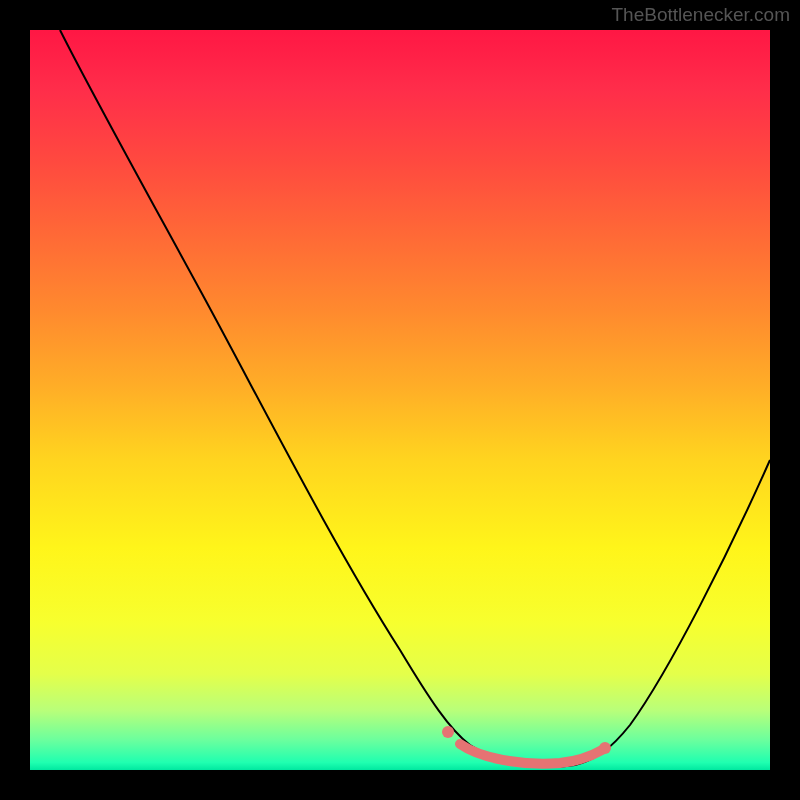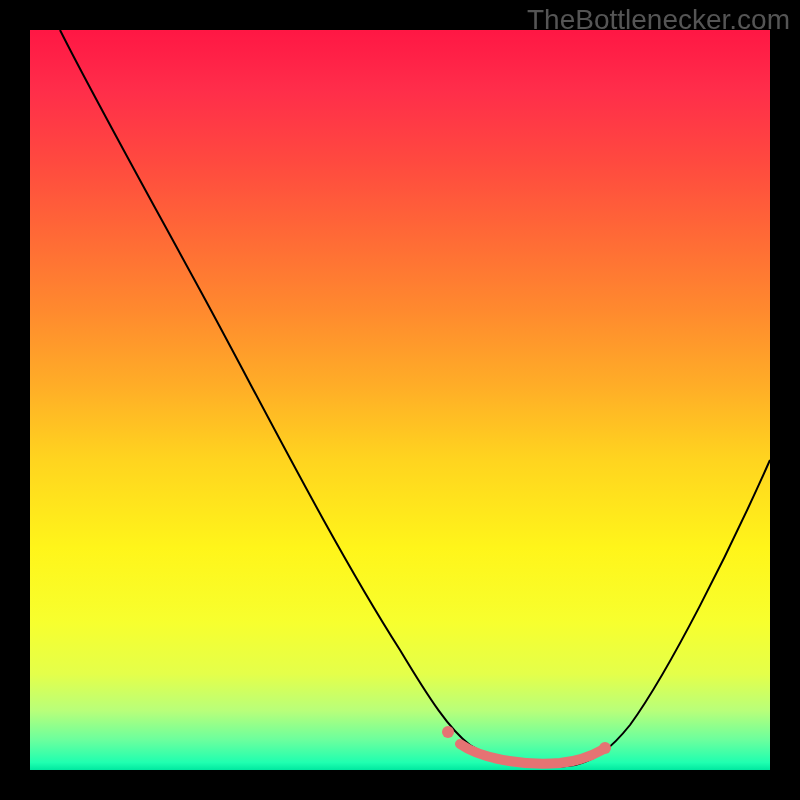--- a/index.html
+++ b/index.html
@@ -9,21 +9,21 @@
     background: #000;
     position: relative;
     font-family: Arial, sans-serif;
     overflow: hidden;
   }
   .attribution {
     position: absolute;
     top: 4px;
     right: 10px;
     color: #555;
-    font-size: 28px;
+    font-size: 19px;
     font-weight: 500;
     z-index: 10;
   }
   .plot-area {
     position: absolute;
     left: 30px;
     top: 30px;
     width: 740px;
     height: 740px;
     overflow: hidden;

